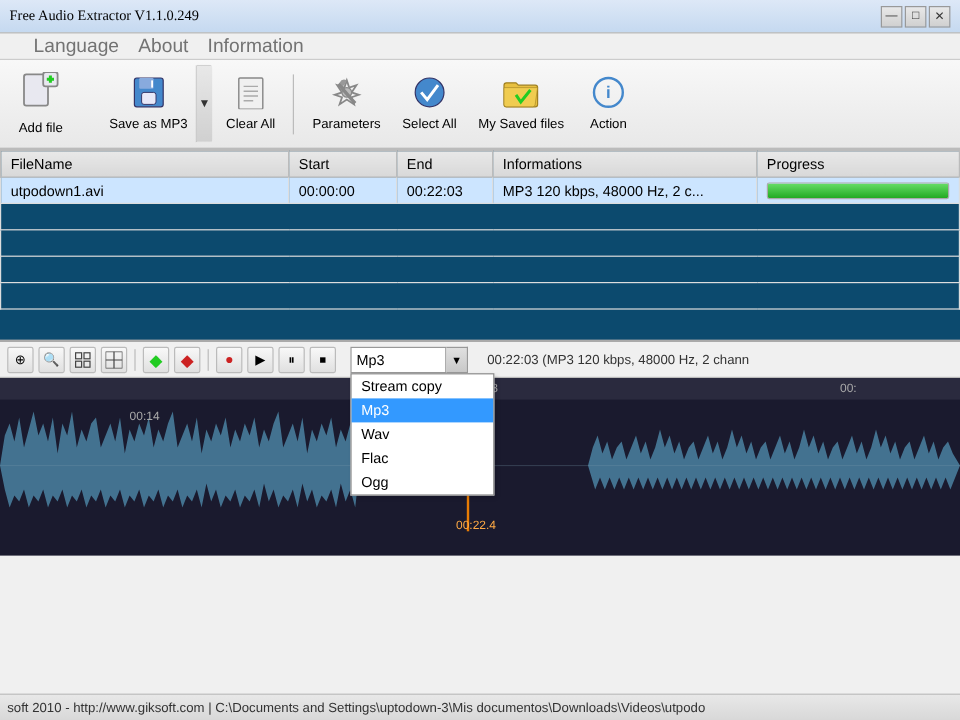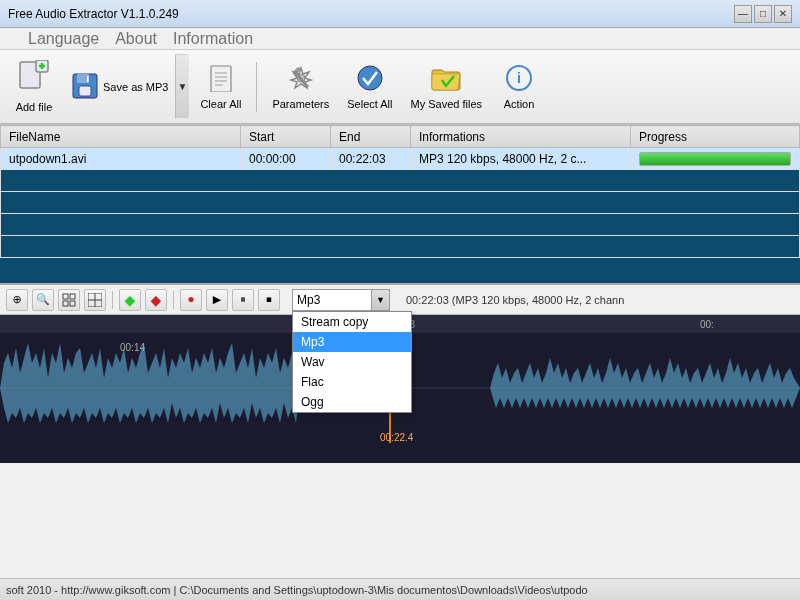--- a/index.html
+++ b/index.html
@@ -19,20 +19,21 @@
       height: 28px;
       display: flex;
       align-items: center;
       justify-content: space-between;
       padding: 0 8px;
       border-bottom: 1px solid #aaa;
     }
     .title-bar-text {
       font-size: 12px;
       color: #000;
+      font-family: Liberation Serif, serif;
     }
     .title-bar-buttons {
       display: flex;
       gap: 2px;
     }
     .title-btn {
       width: 18px;
       height: 18px;
       background: linear-gradient(to bottom, #e8e8e8, #d0d0d0);
       border: 1px solid #999;
@@ -100,30 +101,31 @@
     
     .icon-add { color: #009900; font-size: 32px; }
 
     .save-btn-group {
       display: flex;
       align-items: center;
       height: 65px;
     }
     .save-main {
       display: flex;
-      flex-direction: row;
+      flex-direction: column;
       align-items: center;
       justify-content: center;
       height: 65px;
       padding: 4px 6px;
       cursor: pointer;
       border: 1px solid transparent;
       border-radius: 3px 0 0 3px;
       font-size: 11px;
       gap: 4px;
+      margin-left: 20px;
     }
     .save-dropdown {
       display: flex;
       align-items: center;
       justify-content: center;
       width: 14px;
       height: 65px;
       border: 1px solid transparent;
       border-radius: 0 3px 3px 0;
       cursor: pointer;
@@ -483,21 +485,21 @@
       <div class="format-option">Ogg</div>
     </div>
   </div>
 
   <span class="time-info">00:22:03 (MP3 120 kbps, 48000 Hz, 2 chann</span>
 </div>
 
 <div class="waveform-area" style="height: 148px; position:relative;">
 
   <div class="time-ruler">
-    <span class="time-marker" style="left: 120px; margin-top: 47px;">00:14</span>
+    <span class="time-marker" style="left: 108px; margin-top: 47px;">00:14</span>
     <span class="time-marker" style="left: 390px;">00:28</span>
     <span class="time-marker" style="left: 700px; color:#aaa; font-size:10px;">00:</span>
   </div>
 
   <svg class="waveform-svg" style="height: 110px; display:block;" viewBox="0 0 800 110" preserveAspectRatio="none">
 
     <g fill="#5588aa" opacity="0.85">
       
       
     </g>

